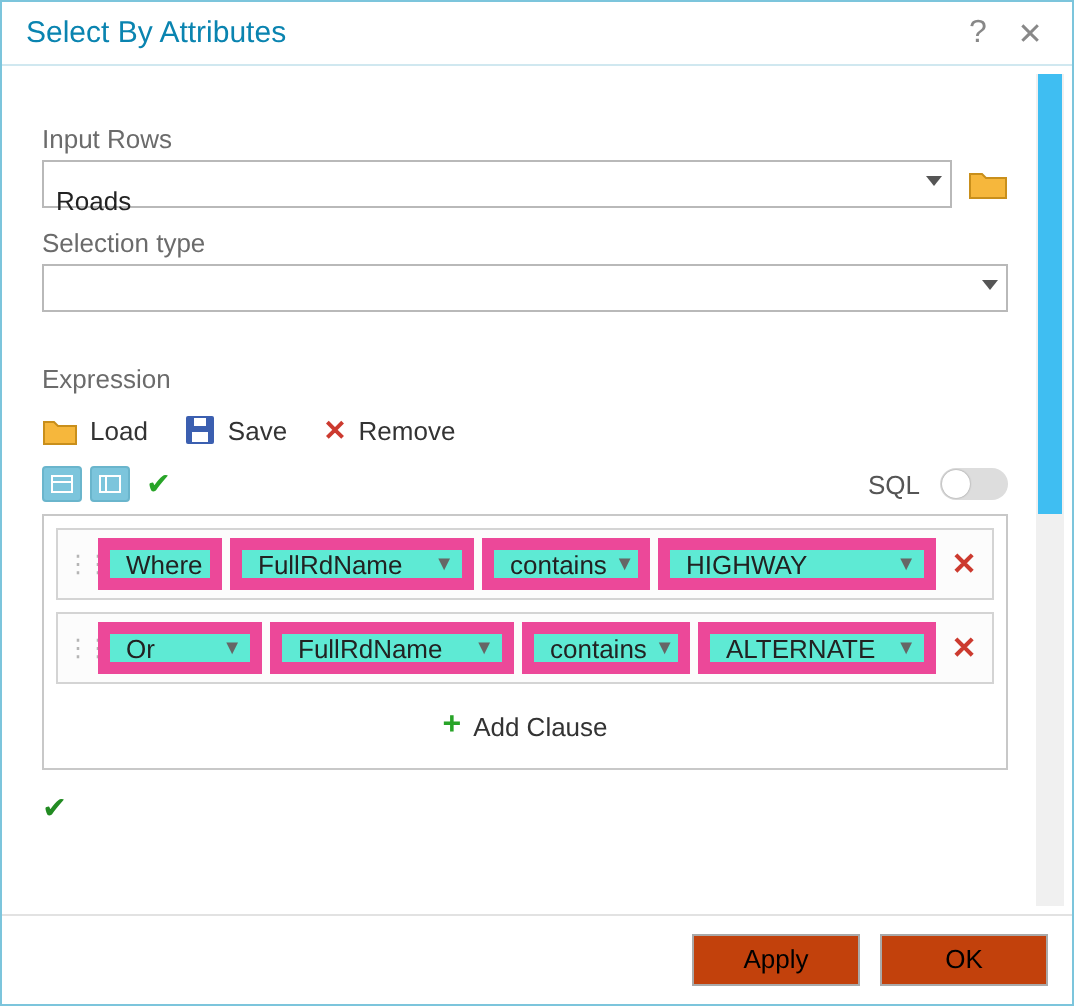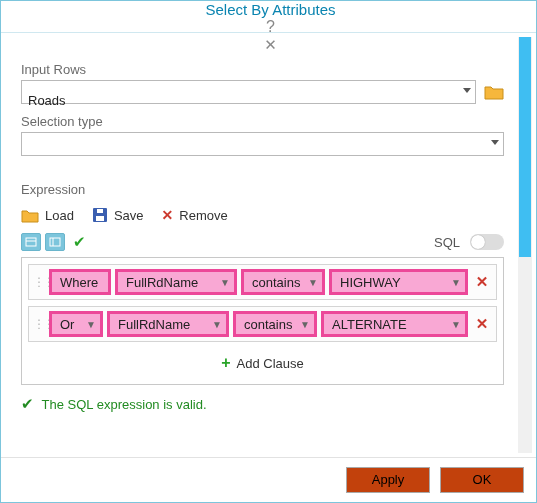--- a/index.html
+++ b/index.html
@@ -12,21 +12,20 @@
   height: 503px;
   overflow: hidden;
   border: 1px solid #7cc5dc;
 }
 .titlebar {
   display: flex;
   align-items: center;
   height: 32px;
   padding: 0 8px 0 12px;
   border-bottom: 1px solid #d0e8f0;
-  flex-direction: column;
 }
 .titlebar .title {
   color: #0a84b0;
   font-size: 15px;
   flex: 1;
 }
 .titlebar .btn {
   width: 26px; height: 26px; display:flex; align-items:center; justify-content:center;
   color: #666; cursor: pointer;
 }
@@ -122,22 +121,22 @@
   display:flex;
   align-items:center;
   gap:4px;
   border:1px solid #d4d4d4;
   padding:4px;
   background:#fcfcfc;
   margin-bottom:6px;
 }
 .clause:last-of-type { margin-bottom: 6px; }
 .cell {
-  background:#f9a8d4;
-  border:3px solid #ec4899;
+  background:#5eead4;
+  border:6px solid #ec4899;
   height:26px;
   display:flex; align-items:center;
   padding:0 4px 0 8px;
   font-size:13px;
   color:#222;
 }
 .cell .caret { margin-left:auto; color:#666; font-size:10px; padding-left:4px;}
 .del-x { color:#cc3a2f; font-weight:bold; width:20px; text-align:center; cursor:pointer; font-size:15px;}
 .grip { color:#b5b5b5; width:12px; text-align:center; letter-spacing:-2px; font-size:12px;}
 .add-clause {
@@ -256,21 +255,21 @@
       </div>
       <div class="cell" style="flex:1">
         <span>HIGHWAY</span>
         <span class="caret">▼</span>
       </div>
       <span class="del-x">✕</span>
     </div>
 
     <div class="clause">
       <span class="grip">⋮⋮</span>
-      <div class="cell" style="width:54px">
+      <div class="cell" style="width:82px">
         <span>Or</span>
         <span class="caret">▼</span>
       </div>
       <div class="cell" style="width:122px">
         <span>FullRdName</span>
         <span class="caret">▼</span>
       </div>
       <div class="cell" style="width:84px">
         <span>contains</span>
         <span class="caret">▼</span>
@@ -283,21 +282,20 @@
     </div>
 
     <div class="add-clause">
       <span class="plus">+</span>
       <span>Add Clause</span>
     </div>
   </div>
 
   <div class="valid-row">
     <span style="font-size:15px">✔</span>
-    <span>The SQL expression is valid.</span>
   </div>
 
 </div>
 <div class="scrollbar-track">
   <div class="scrollbar-thumb"></div>
 </div>
 </div>
 
 <div class="footer">
   <button>Apply</button>

